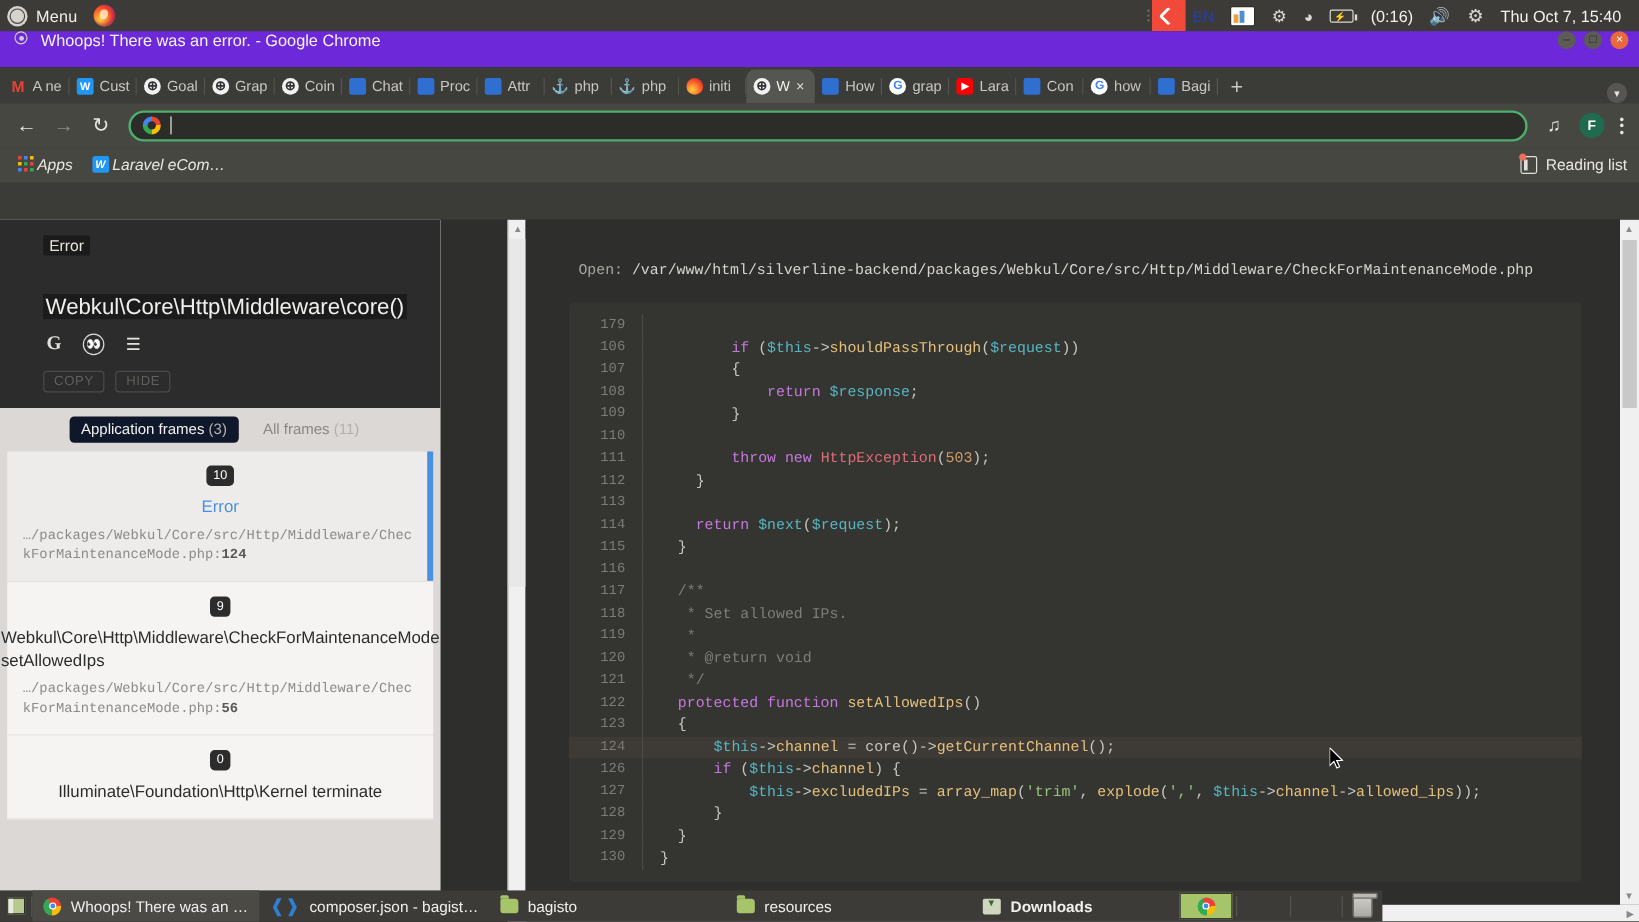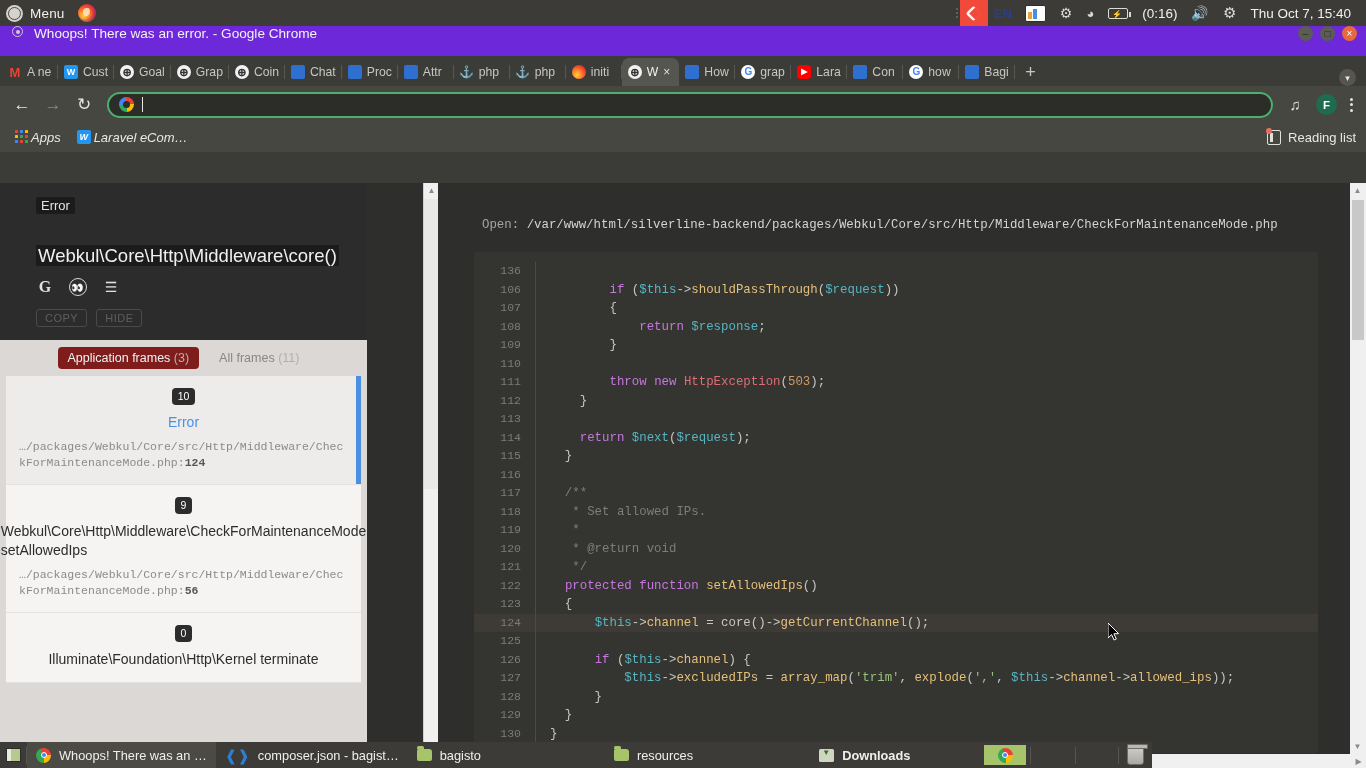--- a/index.html
+++ b/index.html
@@ -189,21 +189,21 @@
   .soc-so{ position:relative; }
   .ign-btns{ display:flex; gap:9px; margin-top:13px;}
   .ign-btn{
     border:1px solid #4a4a48; color:#5f5f5d; font-size:11px; letter-spacing:.5px;
     padding:2px 8px; border-radius:3px; background:transparent;
   }
   #ign-tabs{
     height:36px; background:#dbd8d6; display:flex; align-items:center; justify-content:center; gap:10px;
   }
   .ign-tab{ font-size:12.5px; color:#8a8785; padding:4px 10px; border-radius:4px;}
-  .ign-tab.sel{ background:#7f1d1d; color:#f2f1f0;}
+  .ign-tab.sel{ background:#0f172a; color:#f2f1f0;}
   .ign-tab .cnt{ color:#b3b0ae;}
   #ign-frames{ background:#dbd8d6; padding:0 6px 12px 6px; height:calc(100% - 193px); overflow:hidden;}
   .frame{
     background:#f5f4f3; padding:11px 13px 13px 13px; position:relative; border-bottom:1px solid #e4e2e0;
   }
   .frame.selected{ background:#edecea;}
   .frame.selected::after{
     content:""; position:absolute; right:0; top:0; bottom:0; width:5px; background:#4a90e2;
   }
   .frame-title{ display:flex; align-items:center; gap:8px;flex-direction:column;}
@@ -554,21 +554,21 @@
       <span class="sb-arrow" style="bottom:14px">▼</span>
     </div>
 
     <div id="code-panel">
       <div id="code-open-line">
         <span>Open:</span>
         <b>/var/www/html/silverline-backend/packages/Webkul/Core/src/Http/Middleware/CheckForMaintenanceMode.php</b>
       </div>
       <div id="code-box">
           <div class="cl">
-            <span class="ln">136</span>
+            <span class="ln">179</span>
             <span class="code"></span>
           </div>
           <div class="cl">
             <span class="ln">106</span>
             <span class="code">        <span class="k">if</span> (<span class="var">$this</span>-&gt;<span class="fn"><span class="fn">shouldPassThrough</span></span>(<span class="var">$request</span>))</span>
           </div>
           <div class="cl">
             <span class="ln">107</span>
             <span class="code">        {</span>
           </div>
@@ -632,24 +632,20 @@
             <span class="ln">122</span>
             <span class="code">  <span class="k">protected</span> <span class="k">function</span> <span class="fn">setAllowedIps</span>()</span>
           </div>
           <div class="cl">
             <span class="ln">123</span>
             <span class="code">  {</span>
           </div>
           <div class="cl hl">
             <span class="ln">124</span>
             <span class="code">      <span class="var">$this</span>-&gt;<span class="fn">channel</span> = core()-&gt;<span class="fn"><span class="fn">getCurrentChannel</span></span>();</span>
-          </div>
-          <div class="cl">
-            <span class="ln">125</span>
-            <span class="code"></span>
           </div>
           <div class="cl">
             <span class="ln">126</span>
             <span class="code">      <span class="k">if</span> (<span class="var">$this</span>-&gt;<span class="fn">channel</span>) {</span>
           </div>
           <div class="cl">
             <span class="ln">127</span>
             <span class="code">          <span class="var">$this</span>-&gt;<span class="fn">excludedIPs</span> = <span class="fn">array_map</span>(<span class="str">'trim'</span>, <span class="fn">explode</span>(<span class="str">','</span>, <span class="var">$this</span>-&gt;<span class="fn">channel</span>-&gt;<span class="fn">allowed_ips</span>));</span>
           </div>
           <div class="cl">

